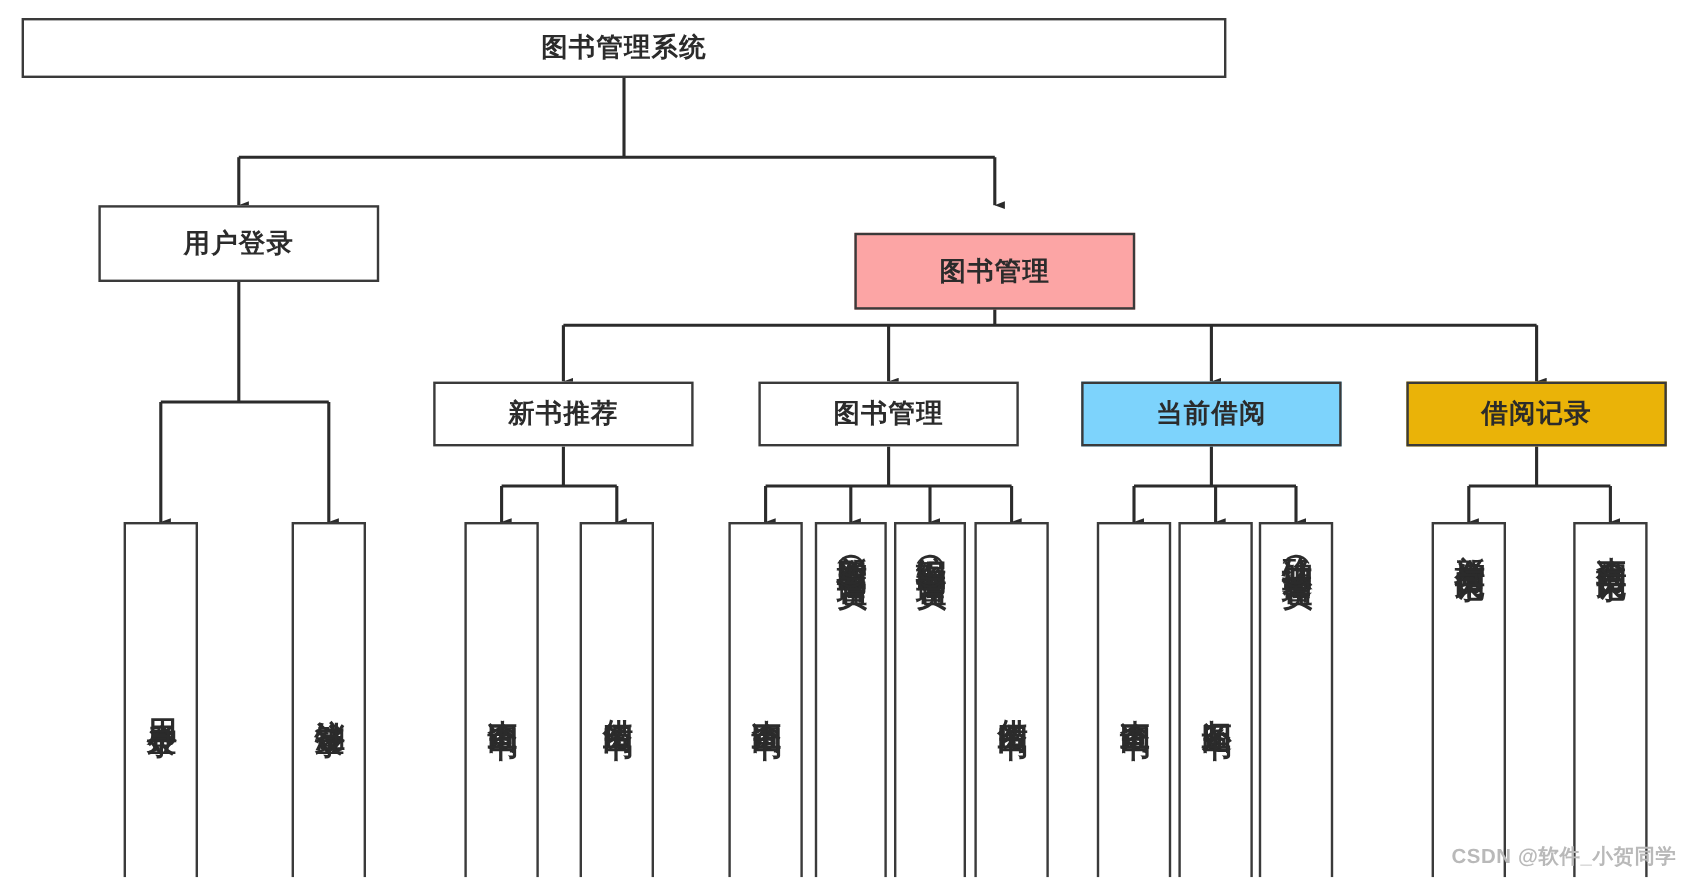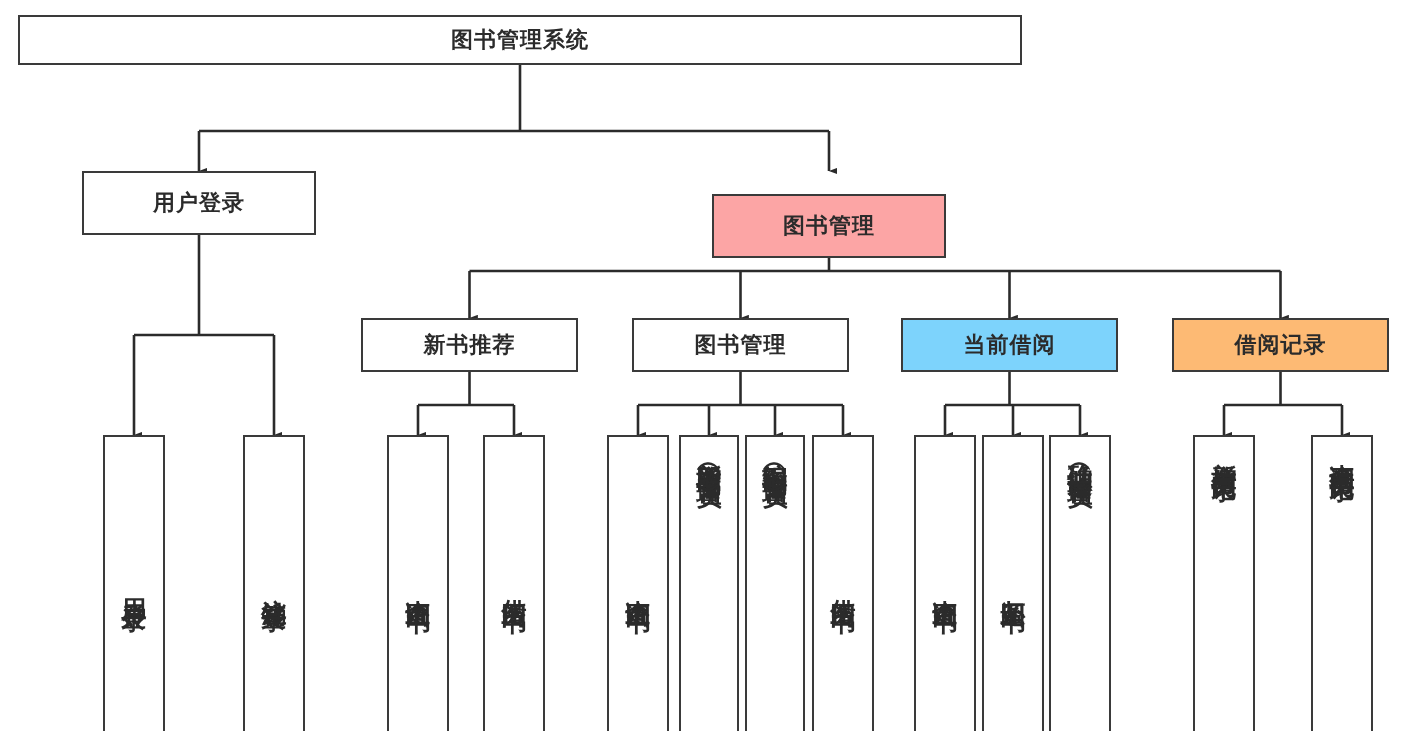--- a/index.html
+++ b/index.html
@@ -131,21 +131,21 @@
       </div>
       <div class="node h" style="left: 361px; top: 318px; width: 217px; height: 54px; border-color: rgb(58, 58, 58); background: rgb(255, 255, 255); text-align: right;">
         <span class="lbl">新书推荐</span>
       </div>
       <div class="node h" style="left: 632px; top: 318px; width: 217px; height: 54px; border-color: rgb(58, 58, 58); background: rgb(255, 255, 255);">
         <span class="lbl">图书管理</span>
       </div>
       <div class="node h" style="left: 901px; top: 318px; width: 217px; height: 54px; border-color: rgb(58, 58, 58); background: #7dd3fc;">
         <span class="lbl">当前借阅</span>
       </div>
-      <div class="node h" style="left: 1172px; top: 318px; width: 217px; height: 54px; border-color: rgb(58, 58, 58); background: #fdba74; align-items: center;">
+      <div class="node h" style="left: 1172px; top: 318px; width: 217px; height: 54px; border-color: rgb(58, 58, 58); background: #eab308; align-items: center;">
         <span class="lbl">借阅记录</span>
       </div>
       <div class="node v tall-center" style="left: 103px; top: 435px; width: 62px; height: 299px; border-color: rgb(58, 58, 58); background: rgb(255, 255, 255);">
         <span class="lbl">用户登录</span>
       </div>
       <div class="node v tall-center" style="left: 243px; top: 435px; width: 62px; height: 299px; border-color: rgb(58, 58, 58); background: rgb(255, 255, 255);">
         <span class="lbl">注销登录</span>
       </div>
       <div class="node v tall-center" style="left: 387px; top: 435px; width: 62px; height: 299px; border-color: rgb(58, 58, 58); background: rgb(255, 255, 255);">
         <span class="lbl">查询图书</span>
@@ -175,13 +175,14 @@
         <span class="lbl">确认归还（管理员）</span>
       </div>
       <div class="node v" style="left: 1193px; top: 435px; width: 62px; height: 299px; border-color: rgb(58, 58, 58); background: rgb(255, 255, 255);">
         <span class="lbl">新增借阅记录</span>
       </div>
       <div class="node v" style="left: 1311px; top: 435px; width: 62px; height: 299px; border-color: rgb(58, 58, 58); background: rgb(255, 255, 255);">
         <span class="lbl">查询借阅记录</span>
       </div>
     </div>
 
+  <div id="watermark">CSDN @软件_小贺同学</div>
 </div>
 
 </body></html>

